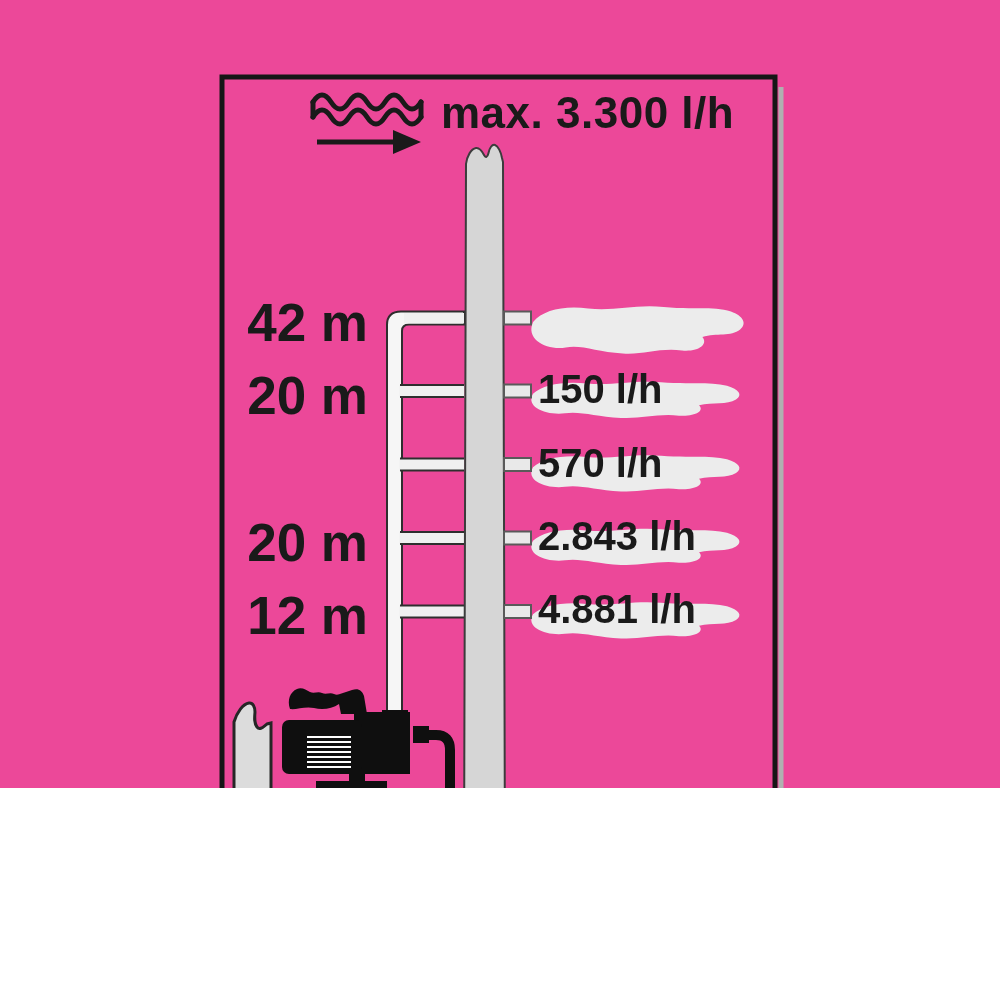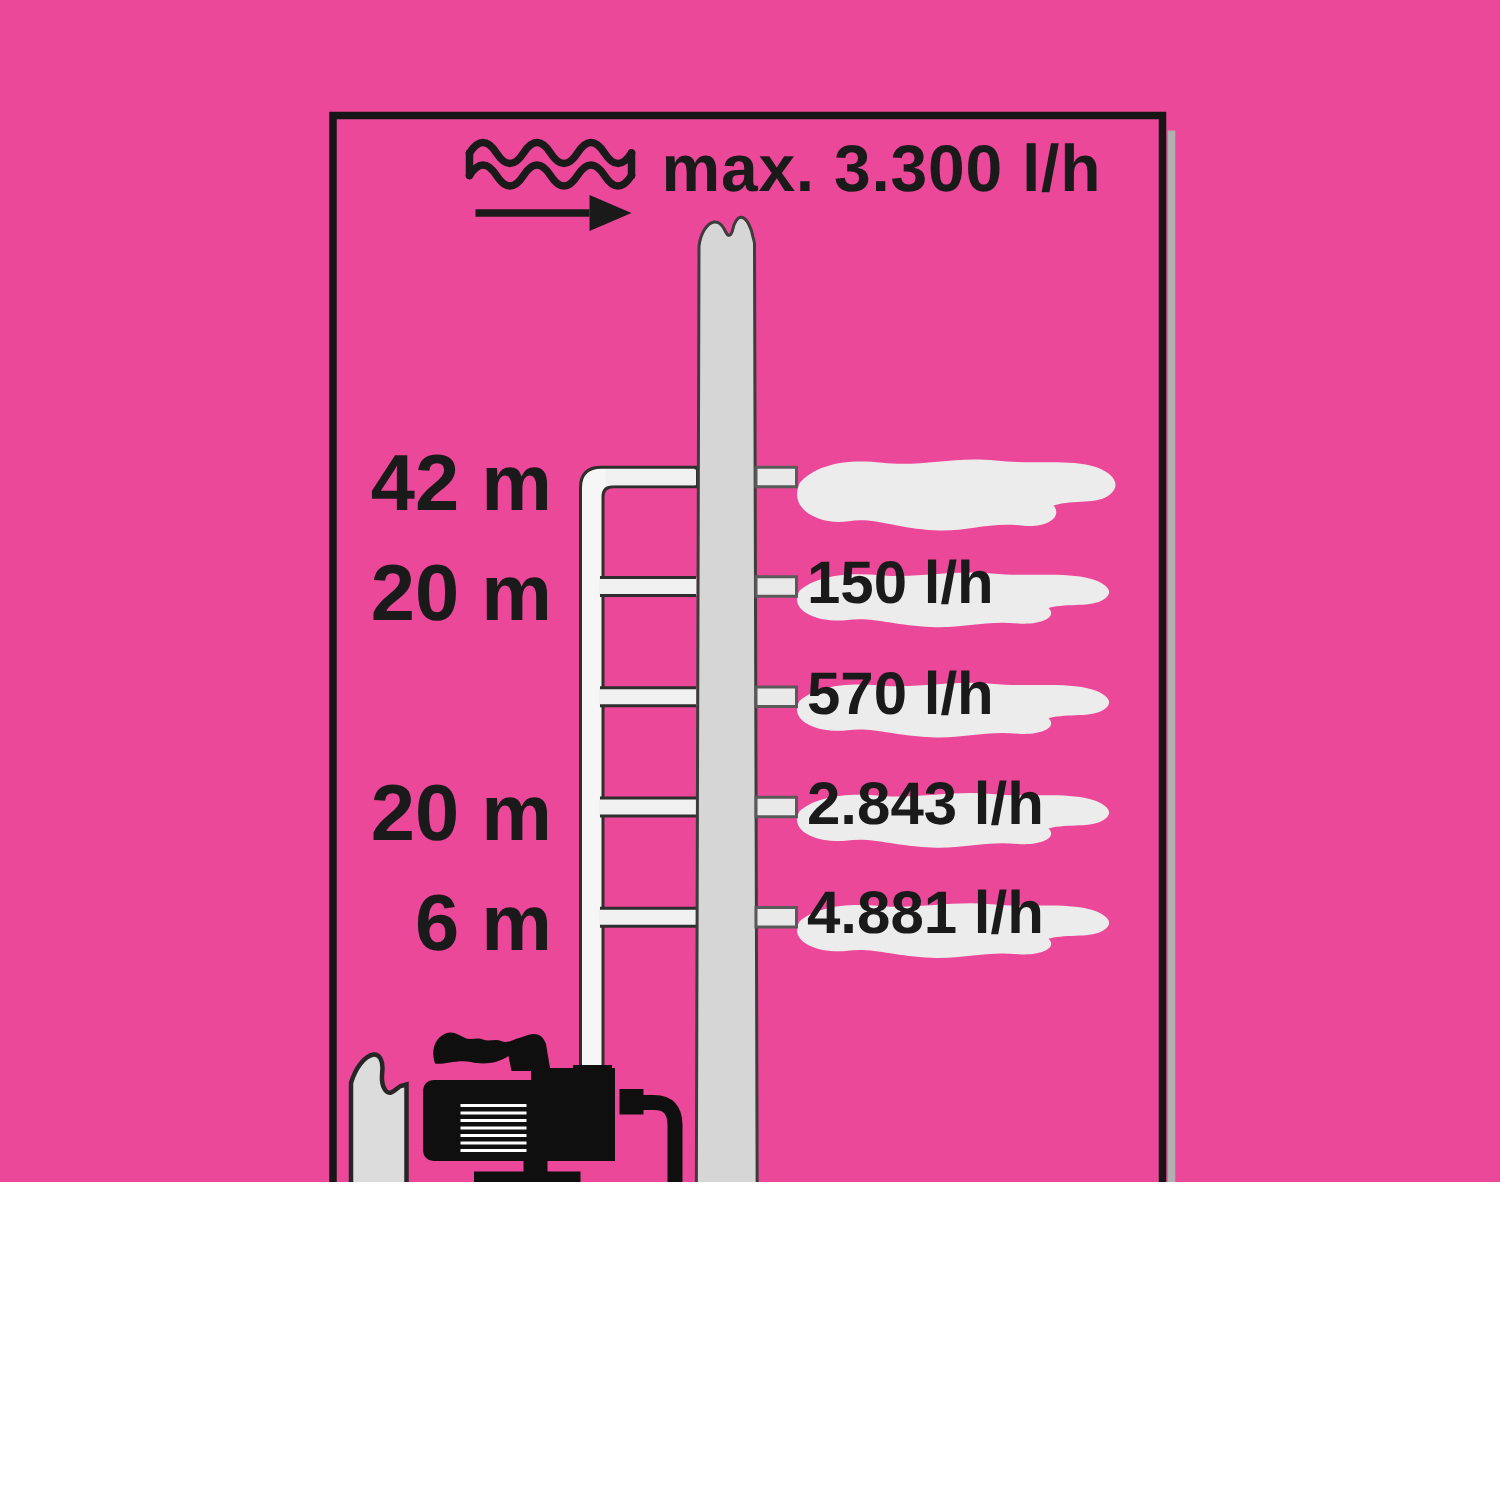--- a/index.html
+++ b/index.html
@@ -108,20 +108,20 @@
     </g>
 
     <rect x="222" y="77" width="553" height="841" fill="none" stroke="#161616" stroke-width="5"></rect>
   </svg>
 
   <div class="lbl max-lbl">max. 3.300 l/h</div>
 
   <div class="lbl h-lbl" style="top:296px">42 m</div>
   <div class="lbl h-lbl" style="top:369px">20 m</div>
   <div class="lbl h-lbl" style="top:516px">20 m</div>
-  <div class="lbl h-lbl" style="top:589px">6 m</div>
+  <div class="lbl h-lbl" style="top:589px">12 m</div>
 
   <div class="lbl f-lbl" style="top:369px">150 l/h</div>
   <div class="lbl f-lbl" style="top:443px">570 l/h</div>
   <div class="lbl f-lbl" style="top:516px">2.843 l/h</div>
   <div class="lbl f-lbl" style="top:589px">4.881 l/h</div>
 
 </div>
 
 </body></html>

